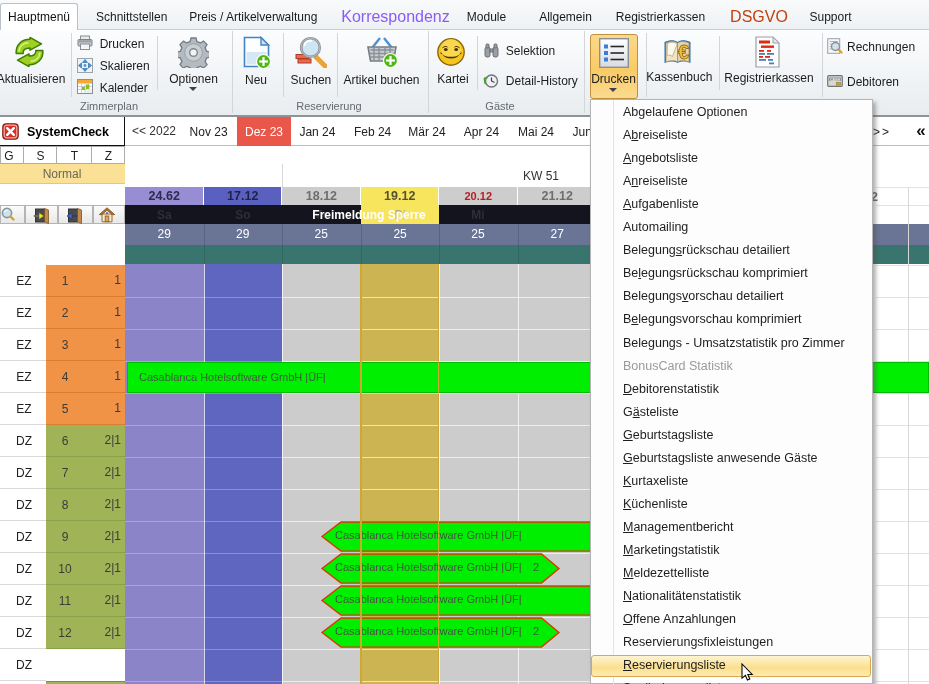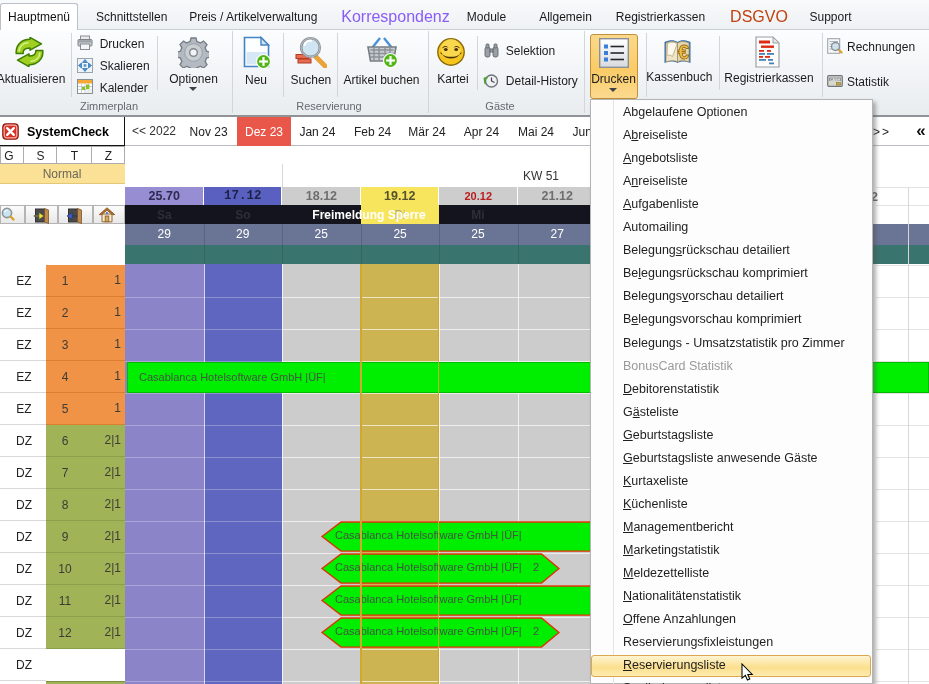--- a/index.html
+++ b/index.html
@@ -208,21 +208,21 @@
 <line x1="10.5" y1="10.5" x2="14.5" y2="14.5" stroke="#d8a028" stroke-width="2.2" stroke-linecap="round"></line>
 <circle cx="8.5" cy="8.5" r="4" fill="#cfe2f0" fill-opacity="0.85" stroke="#88909a" stroke-width="1.4"></circle>
 </svg>
 <div class="lbl" style="left:847px;top:40px;">Rechnungen</div>
 <svg class="ab" style="left:827px;top:72.5px;" width="16" height="16" viewBox="0 0 16 16">
 <rect x="0.7" y="2.7" width="14.6" height="10.6" rx="1" fill="#d8d8cc" stroke="#70767c" stroke-width="1.2"></rect>
 <rect x="2" y="4.5" width="12" height="3.4" fill="#8e9498"></rect>
 <text x="8" y="7.6" font-size="3.6" font-family="Liberation Sans" fill="#fff" text-anchor="middle">CASH</text>
 <rect x="9.5" y="9.5" width="4" height="2.6" fill="#c2a84c" stroke="#8e7a28" stroke-width="0.6"></rect>
 </svg>
-<div class="lbl" style="left:847px;top:74.5px;">Statistik</div>
+<div class="lbl" style="left:847px;top:74.5px;">Debitoren</div>
 <div style="position:absolute;left:0;top:117px;width:125px;height:29px;background:#fff;border-bottom:1px solid #111;"></div>
 <div style="position:absolute;left:124px;top:117px;width:2px;height:29px;background:#111;"></div>
 <svg class="ab" style="left:2px;top:122.5px;" width="17" height="17" viewBox="0 0 17 17">
 <rect x="0.8" y="0.8" width="15.4" height="15.4" rx="3.5" fill="#d93025" stroke="#8e1a10" stroke-width="1.2"></rect>
 <rect x="2.2" y="2.2" width="12.6" height="12.6" rx="2.5" fill="none" stroke="#f5b0a8" stroke-width="1.2"></rect>
 <path d="M5.2 5.2 L11.8 11.8 M11.8 5.2 L5.2 11.8" stroke="#fff" stroke-width="2.4" stroke-linecap="round"></path>
 </svg>
 <div class="lbl" style="left:27px;top:125px;font-weight:bold;font-size:12.5px;color:#000;">SystemCheck</div>
 <div style="position:absolute;left:0px;top:146px;width:24px;height:17.5px;background:#fff;border:1px solid #adadad;border-left:1px solid #adadad;">
     <div class="cc" style="left:8px;top:8.5px;color:#222;">G</div>
@@ -278,24 +278,24 @@
 <div style="position:absolute;left:237px;top:117px;width:54px;height:29px;background:#e8574a;">
     <div class="cc" style="left:27px;top:14.5px;color:#fff;">Dez 23</div>
   </div>
 <div class="cc" style="left:882px;top:131.5px;color:#222;letter-spacing:2px;">&gt;&gt;</div>
 <div class="cc" style="left:921px;top:131px;color:#111;font-size:17px;font-weight:bold;">«</div>
 <div class="lbl" style="left:133px;top:169px;color:#0f766e;margin-top:47px;">KW 50</div>
 <div class="lbl" style="left:523px;top:169px;color:#333;">KW 51</div>
 <div style="position:absolute;left:282px;top:163.5px;width:1px;height:23px;background:#d8d8d8;"></div>
 <div style="position:absolute;left:596.6px;top:163.5px;width:1px;height:23px;background:#d8d8d8;"></div>
 <div style="position:absolute;left:125px;top:186.6px;width:77.7px;height:18.5px;background:#978dd2;">
-    <div class="cc" style="left:39.25px;top:9.2px;font-weight:bold;font-size:12.5px;color:#2e2a50;">25.70</div>
+    <div class="cc" style="left:39.25px;top:9.2px;font-weight:bold;font-size:12.5px;color:#2e2a50;">24.62</div>
   </div>
 <div style="position:absolute;left:203.5px;top:186.6px;width:77.7px;height:18.5px;background:#5a60c0;">
-    <div class="cc" style="left:39.25px;top:9.2px;font-weight:bold;font-size:12.5px;color:#1e2248;font-family:Liberation Mono, monospace;">17.12</div>
+    <div class="cc" style="left:39.25px;top:9.2px;font-weight:bold;font-size:12.5px;color:#1e2248;">17.12</div>
   </div>
 <div style="position:absolute;left:282px;top:186.6px;width:78.00000000000001px;height:18.5px;background:#cdcdcd;">
     <div class="cc" style="left:39.400000000000006px;top:9.2px;font-weight:bold;font-size:12.5px;color:#6e6e6e;">18.12</div>
   </div>
 <div style="position:absolute;left:360.8px;top:186.6px;width:77.00000000000001px;height:18.5px;background:#f8e55e;">
     <div class="cc" style="left:38.900000000000006px;top:9.2px;font-weight:bold;font-size:12.5px;color:#55522e;">19.12</div>
   </div>
 <div style="position:absolute;left:438.6px;top:186.6px;width:78.49999999999996px;height:18.5px;background:#cdcdcd;">
     <div class="cc" style="left:39.64999999999998px;top:9.2px;font-weight:bold;font-size:11px;color:#b91c1c;">20.12</div>
   </div>

